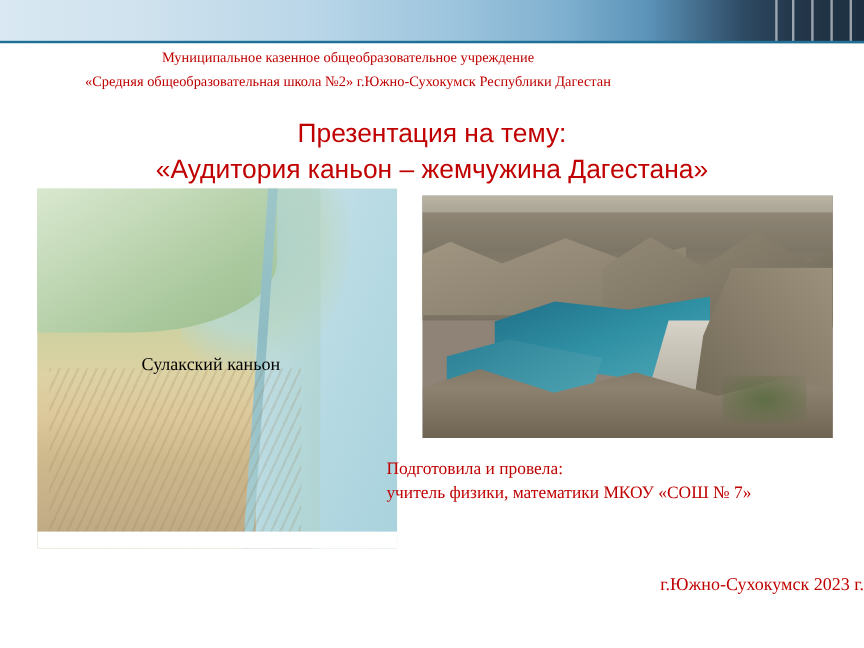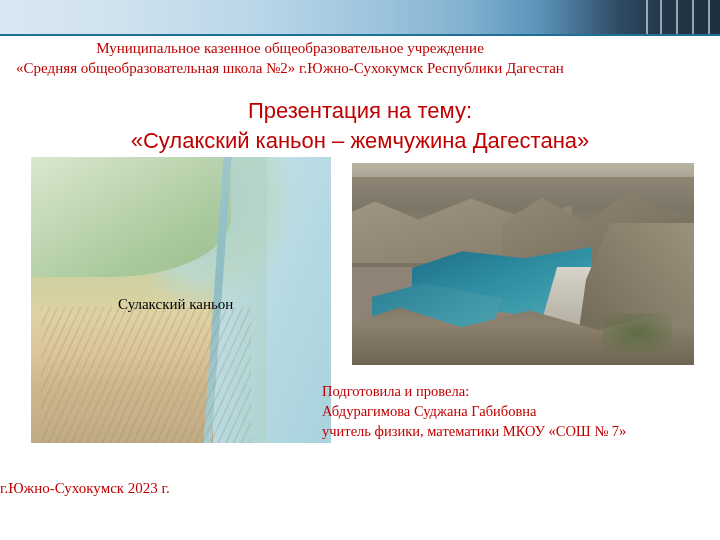--- a/index.html
+++ b/index.html
@@ -44,21 +44,21 @@
   }
 
   
   .header {
     position: absolute;
     top: 38px;
     left: 0;
     width: 580px;
     text-align: center;
     color: #c00000;
-    font-size: 15px;
+    font-size: 12px;
     line-height: 20px;
     font-family: "Liberation Serif", serif;
   }
   .header .line2 { letter-spacing: 0px; }
 
   
   .title {
     position: absolute;
     top: 96px;
     left: 0;
@@ -241,21 +241,21 @@
     line-height: 20px;
     font-family: "Liberation Serif", serif;
   }
 
   
   .footer {
     position: absolute;
     left: 0;
     top: 480px;
     width: 720px;
-    text-align: left;
+    text-align: right;
     color: #c00000;
     font-size: 15px;
     font-family: "Liberation Serif", serif;
   }
 </style>
 </head>
 <body>
 
 <div class="top-bar">
   <div class="top-bar-stripe" style="left:646px;"></div>
@@ -266,21 +266,21 @@
 </div>
 <div class="top-bar-underline"></div>
 
 <div class="header">
   <div>Муниципальное  казенное общеобразовательное  учреждение</div>
   <div class="line2">«Средняя общеобразовательная  школа №2» г.Южно-Сухокумск Республики Дагестан</div>
 </div>
 
 <div class="title">
   <div>Презентация на тему:</div>
-  <div>«Сулакский каньон – жемчужина  Дагестана»</div>
+  <div>«Аудитория каньон – жемчужина  Дагестана»</div>
 </div>
 
 <div class="map-frame">
   <div class="map-land"></div>
   <div class="map-sea"></div>
   <div class="map-teal"></div>
   <div class="map-green-top"></div>
   <div class="map-coast"></div>
   <div class="map-shore"></div>
   <div class="map-mountain"></div>
@@ -296,17 +296,16 @@
   <div class="photo-water-main"></div>
   <div class="photo-water2"></div>
   <div class="photo-dam"></div>
   <div class="photo-rocks-right"></div>
   <div class="photo-rocks-fg"></div>
   <div class="photo-green"></div>
 </div>
 
 <div class="credits">
   <div>Подготовила  и провела:</div>
-  <div>Абдурагимова  Суджана Габибовна</div>
   <div>учитель  физики, математики  МКОУ «СОШ № 7»</div>
 </div>
 
 <div class="footer">г.Южно-Сухокумск   2023 г.</div>
 
 </body></html>

